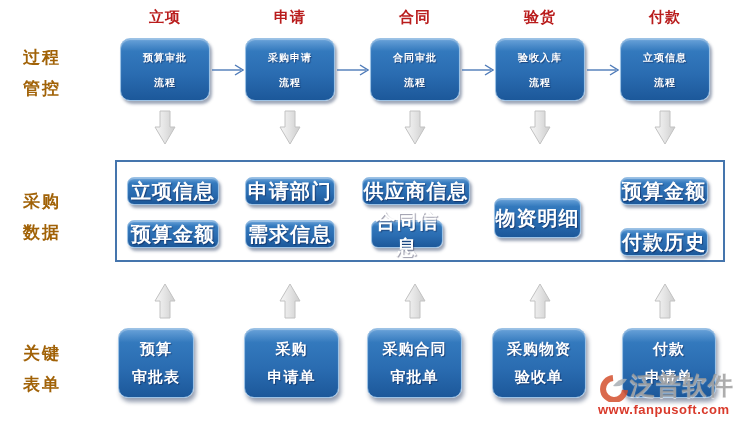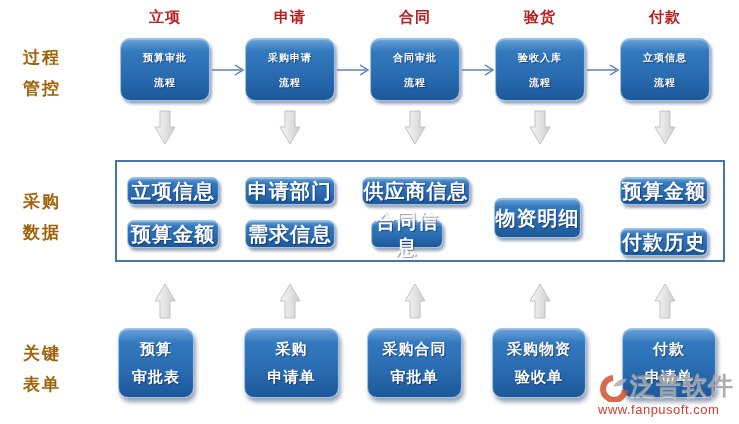--- a/index.html
+++ b/index.html
@@ -39,21 +39,21 @@
   .harrow{position:absolute;top:64px;width:32px;height:12px;}
   .varrow{position:absolute;width:22px;height:36px;}
   
   .watermark{position:absolute;left:598px;top:372px;width:141px;z-index:5;}
   .wm-row{display:flex;align-items:flex-end;height:30px;}
   .wm-brand{
     font-size:25px;font-weight:bold;color:rgba(150,150,150,.78);
     text-shadow:0 1px 1px rgba(255,255,255,.65);letter-spacing:1px;white-space:nowrap;
   }
   .wm-url{
-    font-size:13px;font-weight:normal;color:#d93a2b;letter-spacing:.5px;
+    font-size:13px;font-weight:bold;color:#d93a2b;letter-spacing:.5px;
     margin-top:0;white-space:nowrap;
   }
 </style>
 </head>
 <body>
 
 <div class="stage">
 
   <svg width="0" height="0" style="position:absolute" aria-hidden="true">
     <defs>

